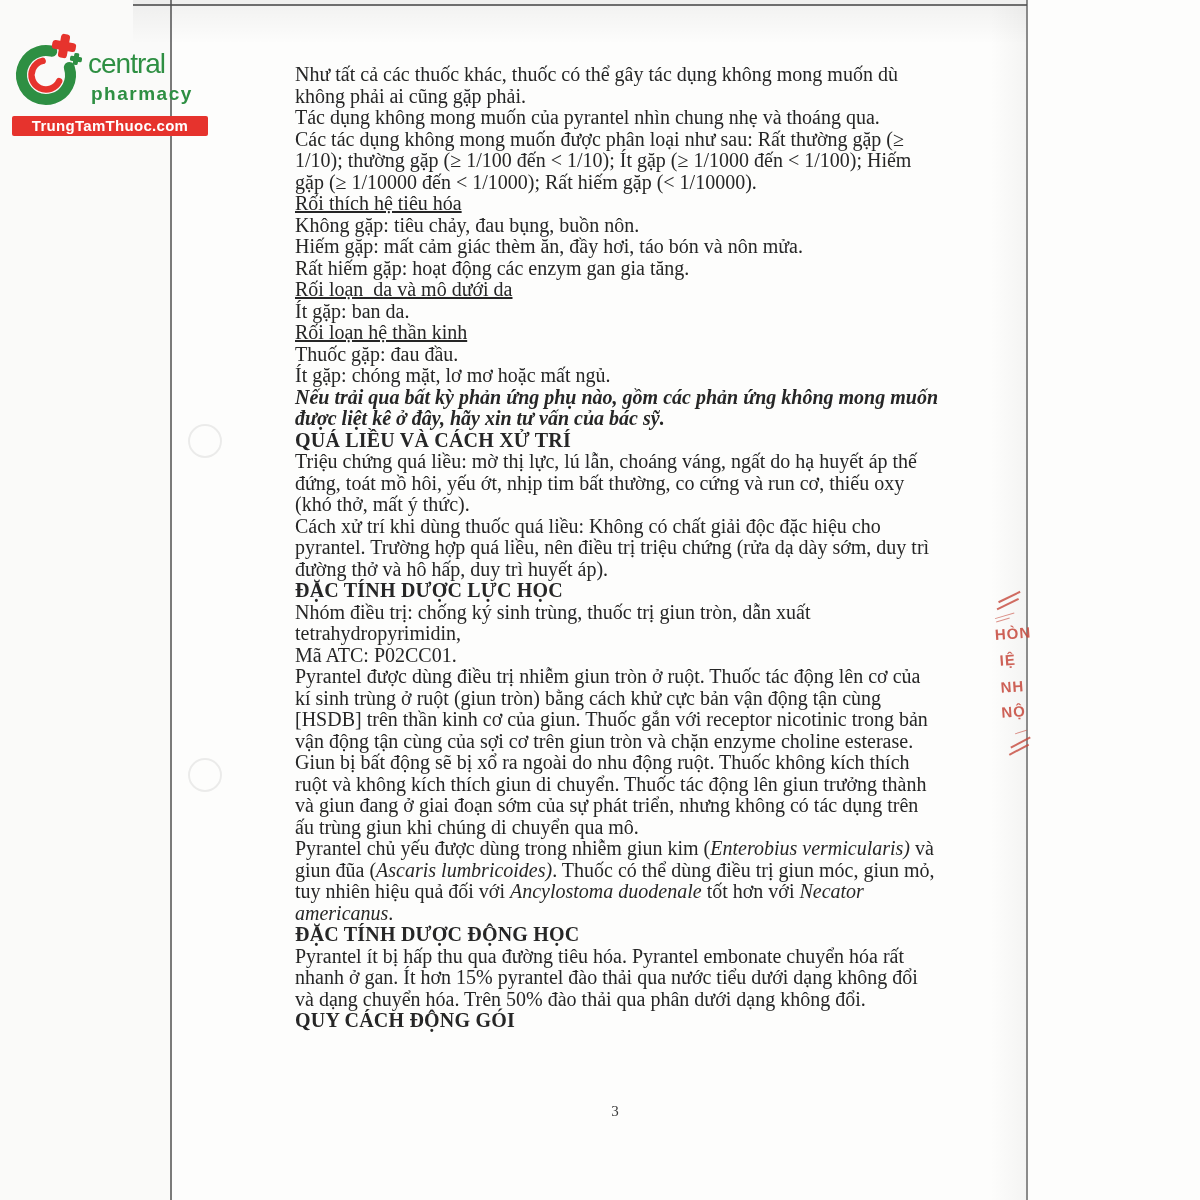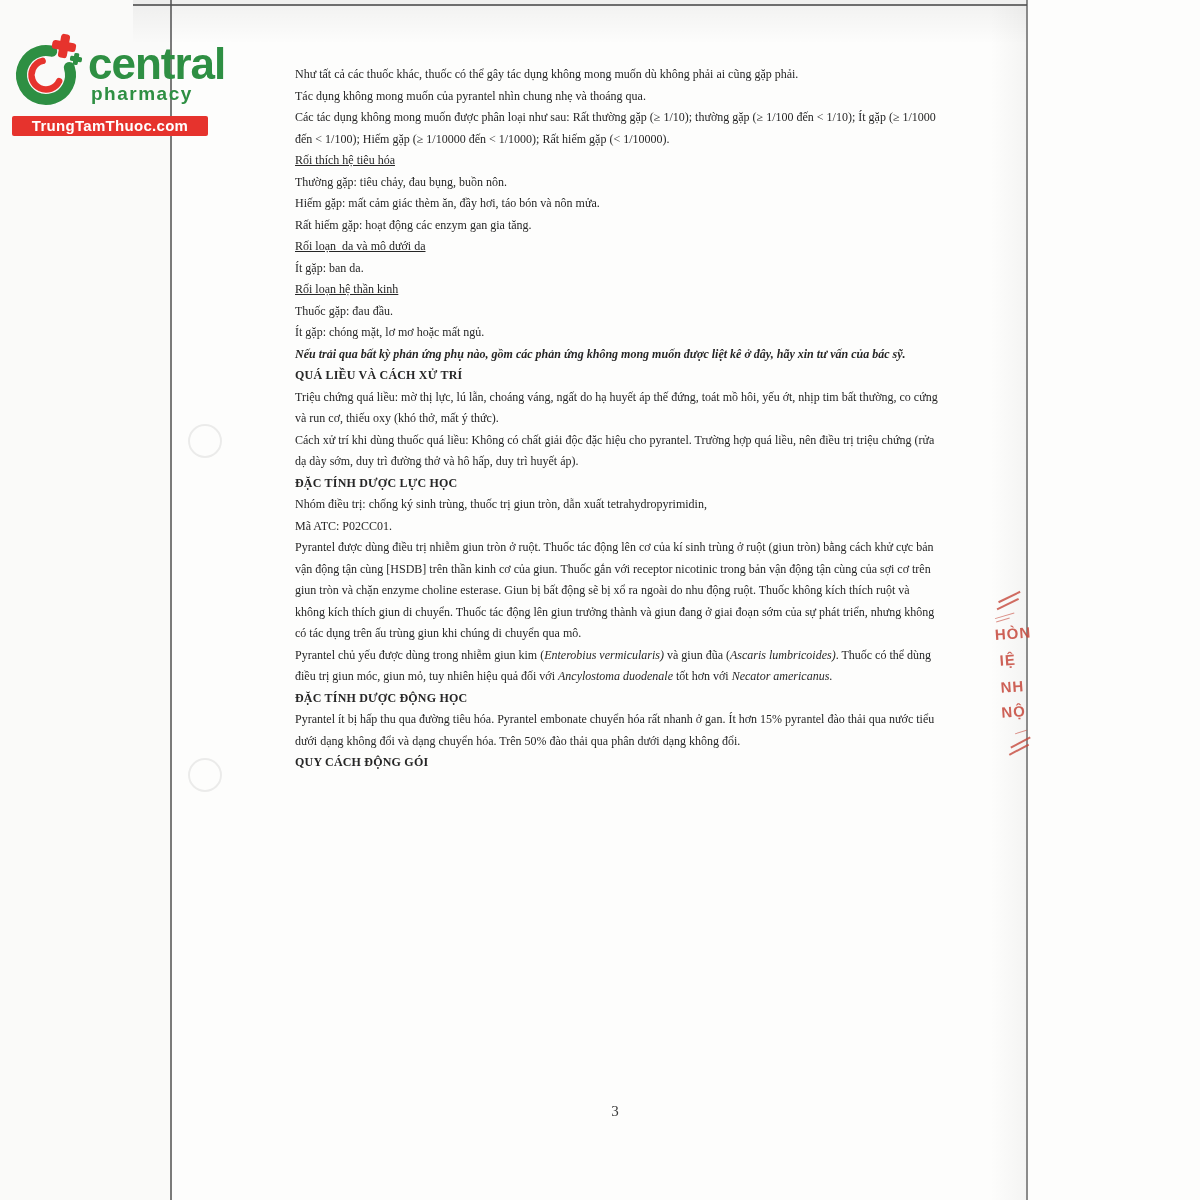--- a/index.html
+++ b/index.html
@@ -28,39 +28,39 @@
   .wash-left{position:absolute;left:0;top:0;width:170px;height:1200px;background:rgba(0,0,0,0.012);}
   .hole{position:absolute;width:30px;height:30px;border-radius:50%;border:2px solid rgba(0,0,0,0.07);}
   .hole1{left:188px;top:424px;}
   .hole2{left:188px;top:758px;}
 
   
   .logo{position:absolute;left:12px;top:30px;width:232px;height:112px;z-index:5;}
   .logo .brand{
     position:absolute;left:76px;top:16px;
     font-family:"Liberation Sans","DejaVu Sans",sans-serif;
-    font-weight:bold;font-size:44px;line-height:36px;letter-spacing:-1px;color:var(--green);
+    font-weight:normal;font-size:28px;line-height:36px;letter-spacing:-1px;color:var(--green);
   }
   .logo .subbrand{
     position:absolute;left:79px;top:56px;
     font-family:"Liberation Sans","DejaVu Sans",sans-serif;
     font-weight:bold;font-size:19px;line-height:16px;letter-spacing:1.5px;color:var(--green);
   }
   .logo .pill{
     position:absolute;left:0;top:86px;width:196px;height:20px;border-radius:2px;
     background:var(--red);color:#fff;text-align:center;
     font-family:"Liberation Sans","DejaVu Sans",sans-serif;
     font-weight:bold;font-size:15px;line-height:20px;letter-spacing:.3px;
   }
   .logo svg{position:absolute;left:0;top:0;}
 
   
   .doc{
     position:absolute;left:295px;top:64px;width:645px;
-    font-size:12px;line-height:21.5px;color:var(--ink);z-index:2;
+    font-size:20px;line-height:21.5px;color:var(--ink);z-index:2;
   }
   .doc p,.doc h2,.doc h3{margin:0;font-size:inherit;font-family:inherit;}
   .hu{font-weight:normal;text-decoration:underline;white-space:pre-wrap;}
   .hb{font-weight:bold;font-size:17.5px;letter-spacing:.2px;}
   .advice{font-weight:bold;font-style:italic;}
   .sp{margin-top:11px;}
   .sp2{margin-top:18px;}
   .gap1{margin-top:10px;}
 
   .page-number{
@@ -121,21 +121,21 @@
     <div class="pill">TrungTamThuoc.com</div>
   </div>
 
   <div class="doc">
 
     <p>Như tất cả các thuốc khác, thuốc có thể gây tác dụng không mong muốn dù không phải ai cũng gặp phải.</p>
     <p>Tác dụng không mong muốn của pyrantel nhìn chung nhẹ và thoáng qua.</p>
     <p>Các tác dụng không mong muốn được phân loại như sau: Rất thường gặp (≥ 1/10); thường gặp (≥ 1/100 đến &lt; 1/10); Ít gặp (≥ 1/1000 đến &lt; 1/100); Hiếm gặp (≥ 1/10000 đến &lt; 1/1000); Rất hiếm gặp (&lt; 1/10000).</p>
 
     <h3 class="hu sp">Rối thích hệ tiêu hóa</h3>
-    <p>Thường gặp: tiêu chảy, đau bụng, buồn nôn.</p>
+    <p>Không gặp: tiêu chảy, đau bụng, buồn nôn.</p>
     <p>Hiếm gặp: mất cảm giác thèm ăn, đầy hơi, táo bón và nôn mửa.</p>
     <p>Rất hiếm gặp: hoạt động các enzym gan gia tăng.</p>
 
     <h3 class="hu sp">Rối loạn  da và mô dưới da</h3>
     <p>Ít gặp: ban da.</p>
 
     <h3 class="hu sp">Rối loạn hệ thần kinh</h3>
     <p>Thuốc gặp: đau đầu.</p>
     <p>Ít gặp: chóng mặt, lơ mơ hoặc mất ngủ.</p>
 

